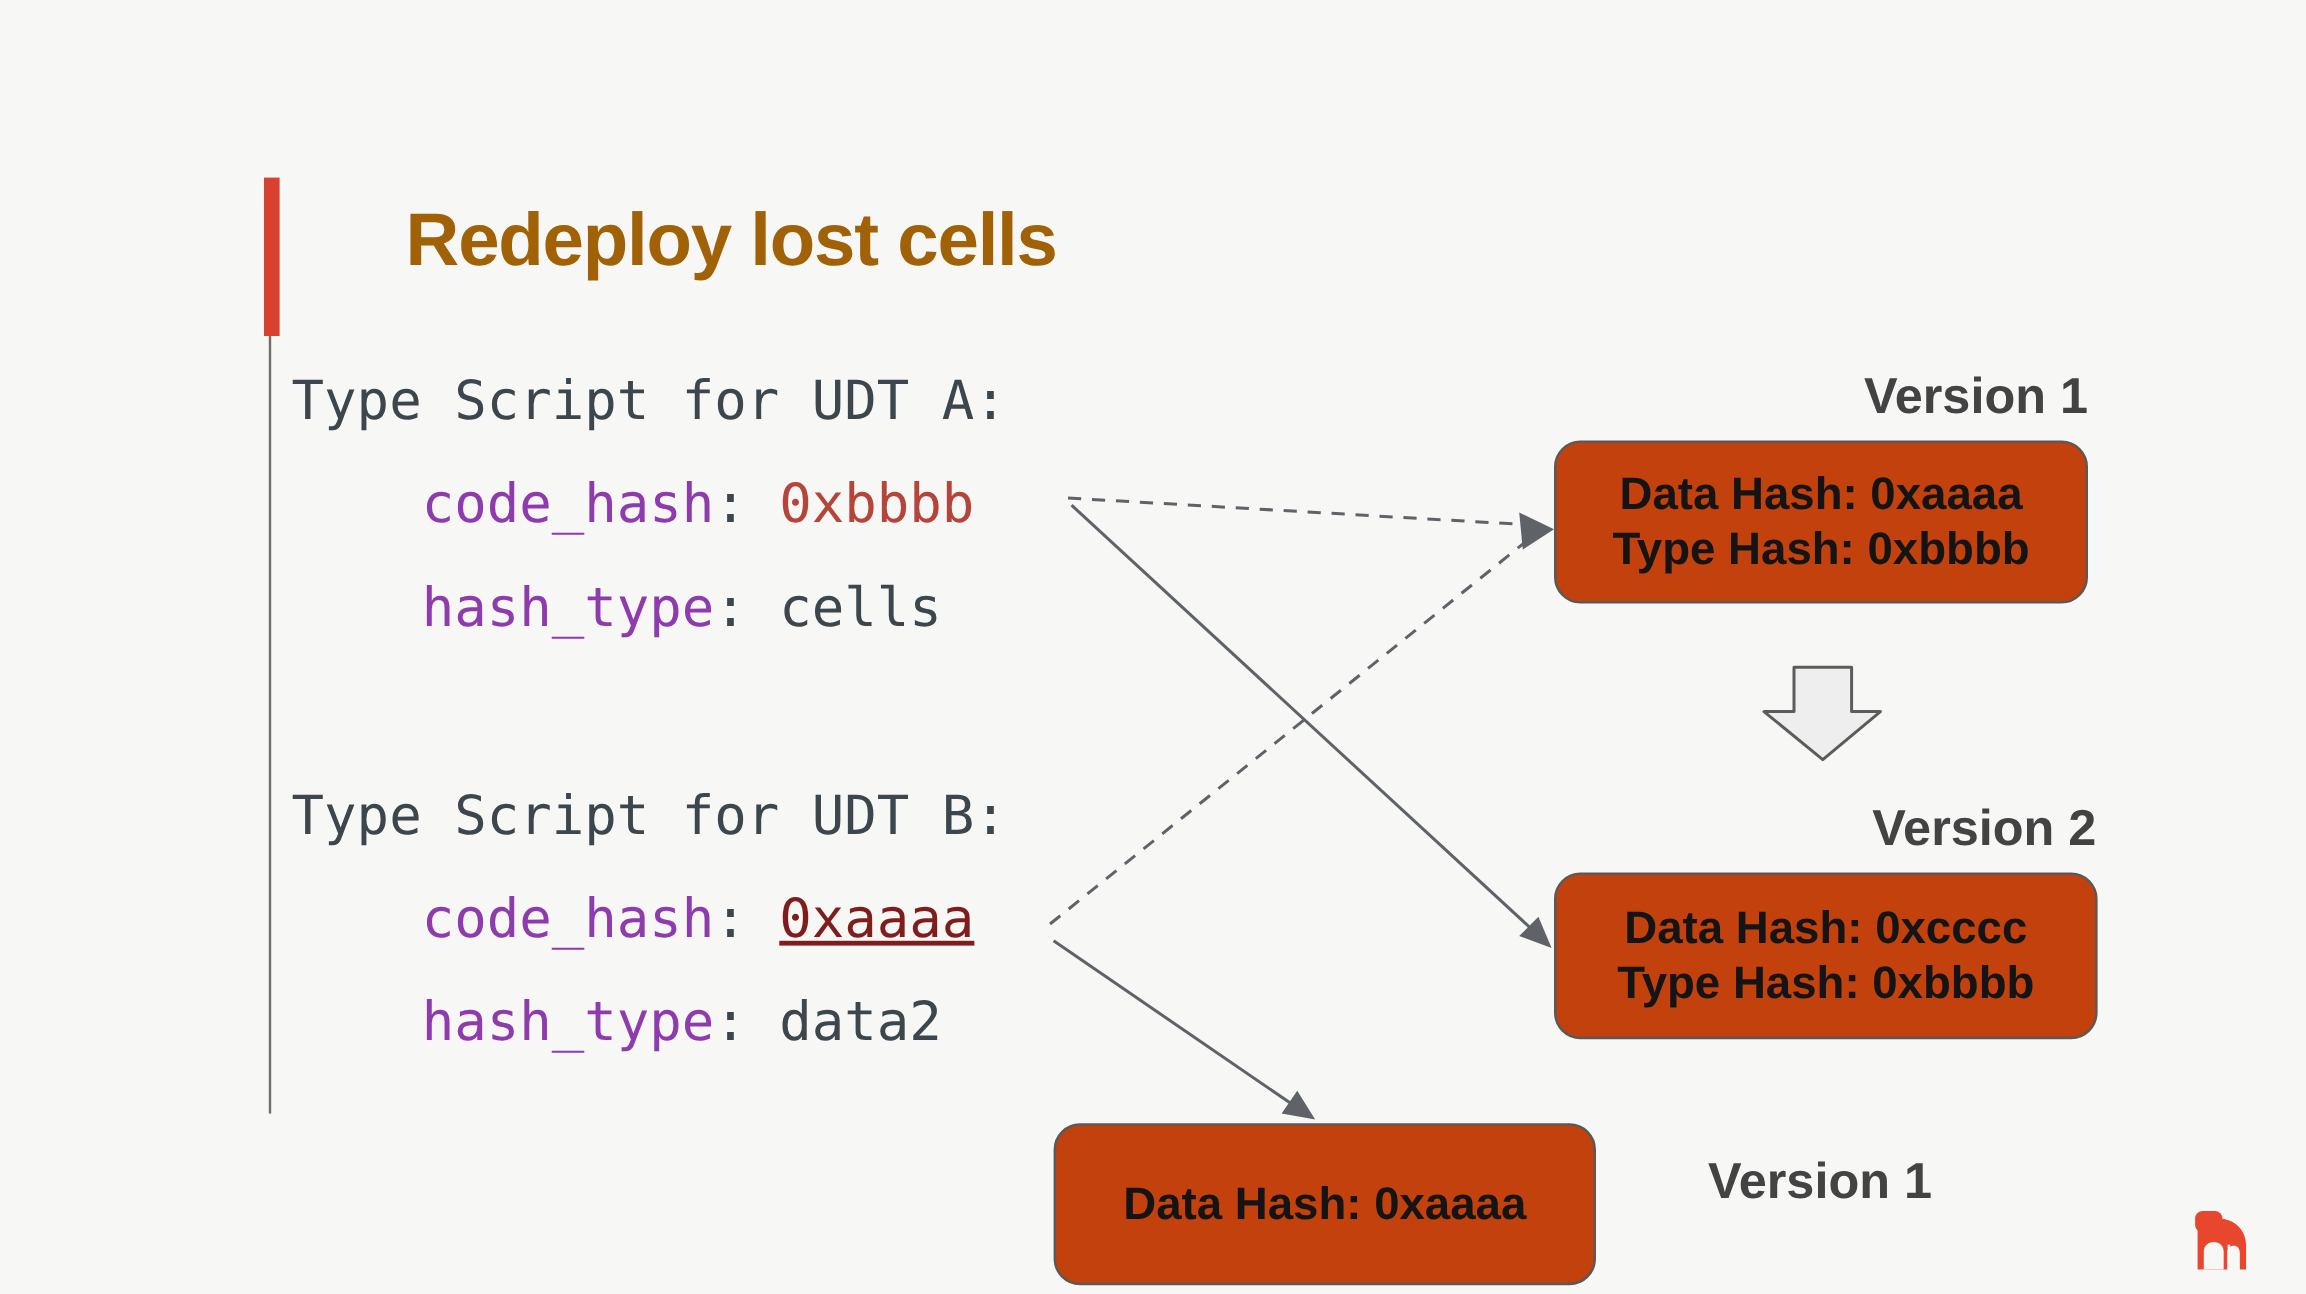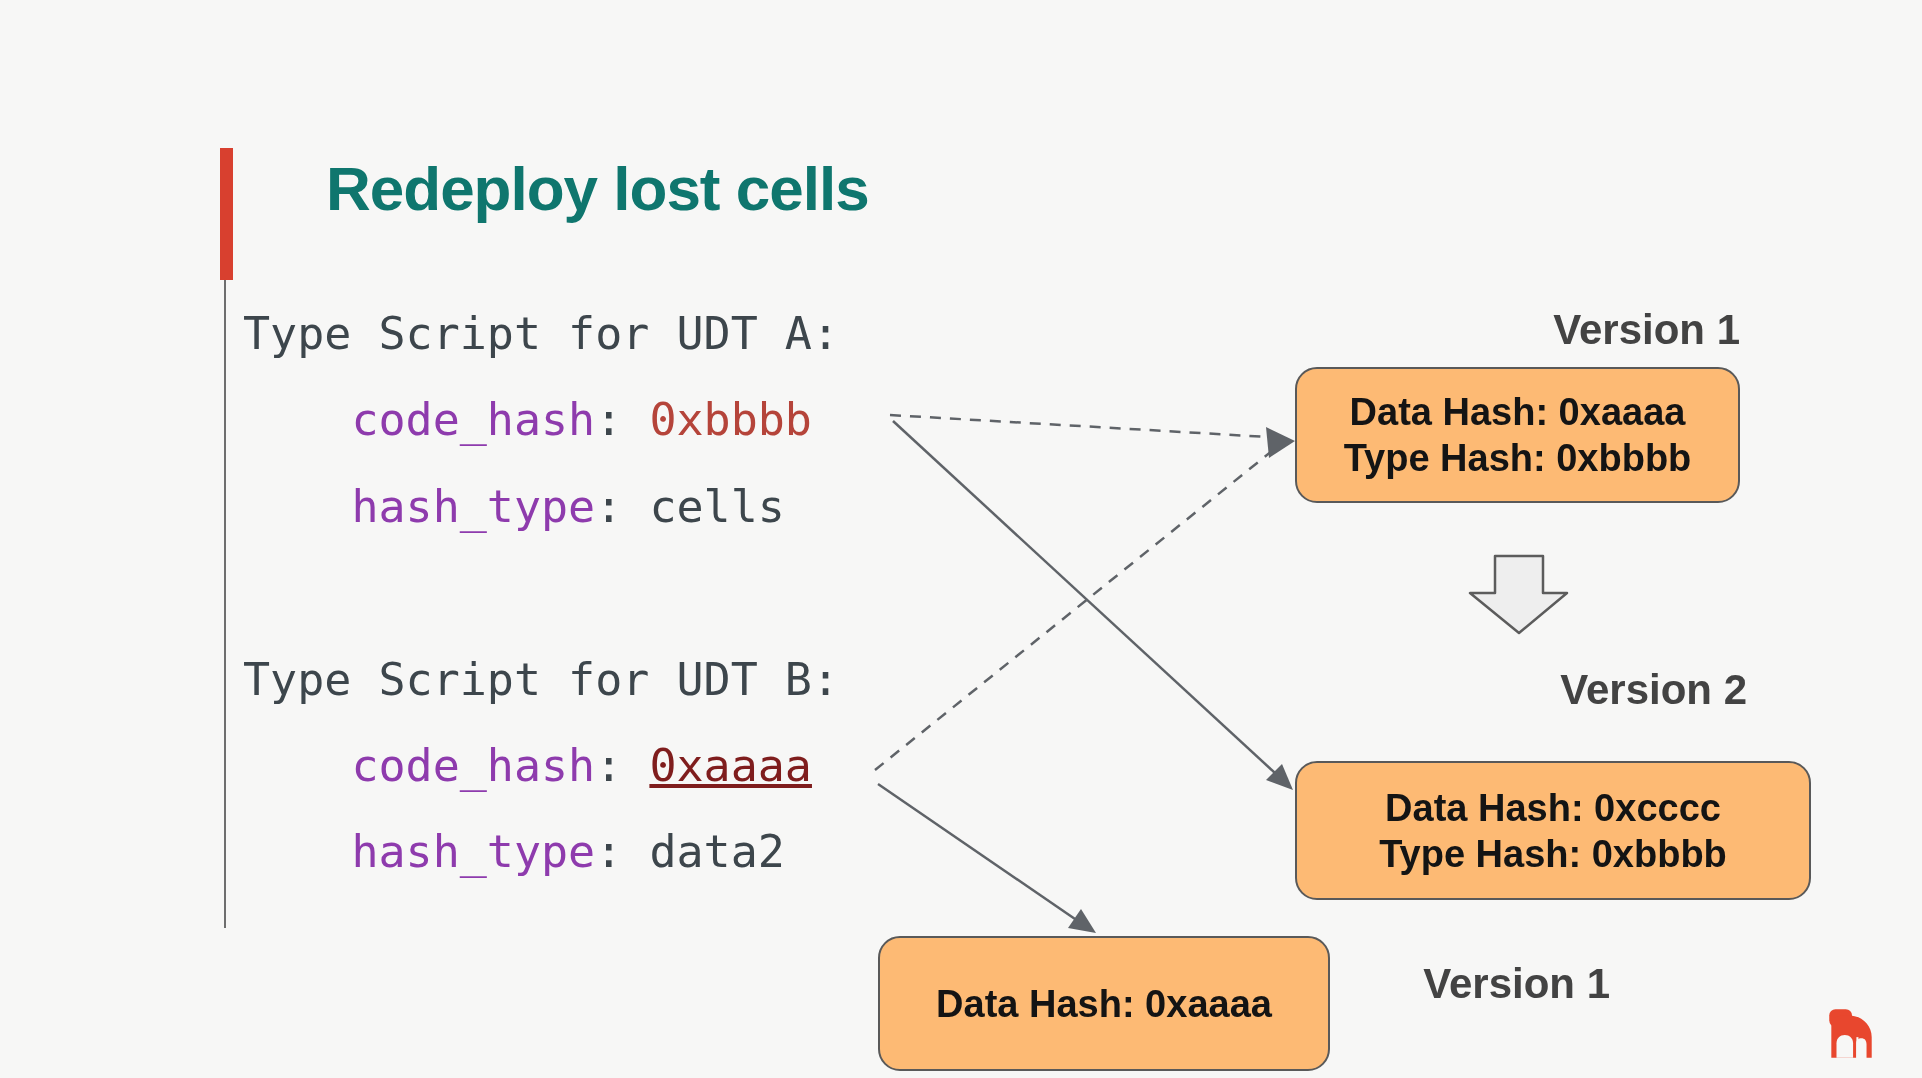--- a/index.html
+++ b/index.html
@@ -16,47 +16,47 @@
     background:#d8402f;
   }
   .vline{
     position:absolute;left:224px;top:280px;
     width:2px;height:648px;
     background:#6e6e6e;
   }
   .page-title{
     position:absolute;left:322px;top:150px;
     font-size:62px;font-weight:bold;letter-spacing:-1px;
-    color:#0f766e;line-height:70px;margin:4px;
+    color:#a16207;line-height:70px;margin:16px;
   }
   .code-block{
     position:absolute;left:243px;top:291px;
     font-family:"DejaVu Sans Mono", monospace;
     font-size:45px;line-height:86.4px;
     white-space:pre;margin:0;
     color:#3d464c;
   }
   .ver-label{
     position:absolute;
     font-size:42px;font-weight:bold;color:#434343;
     text-align:right;line-height:48px;
   }
   .hash-box{
     position:absolute;
-    background:#fdba74;
+    background:#c2410c;
     border:2.5px solid #595959;
     border-radius:22px;
     box-sizing:border-box;
     display:flex;flex-direction:column;
     align-items:center;justify-content:center;
     font-size:38px;font-weight:bold;color:#141414;
     line-height:46px;text-align:center;
   }
   .box-v1{left:1295px;top:367px;width:445px;height:136px;}
-  .box-v2{left:1295px;top:761px;width:516px;height:139px;}
+  .box-v2{left:1295px;top:727px;width:453px;height:139px;}
   .box-redeploy{left:878px;top:936px;width:452px;height:135px;}
   .label-v1{left:1295px;top:306px;width:445px;}
   .label-v2{left:1295px;top:666px;width:452px;}
   .label-redeploy{left:1350px;top:960px;width:260px;}
   svg.overlay{
     position:absolute;left:0;top:0;
     pointer-events:none;
   }
   .logo{
     position:absolute;left:1822px;top:1006px;

